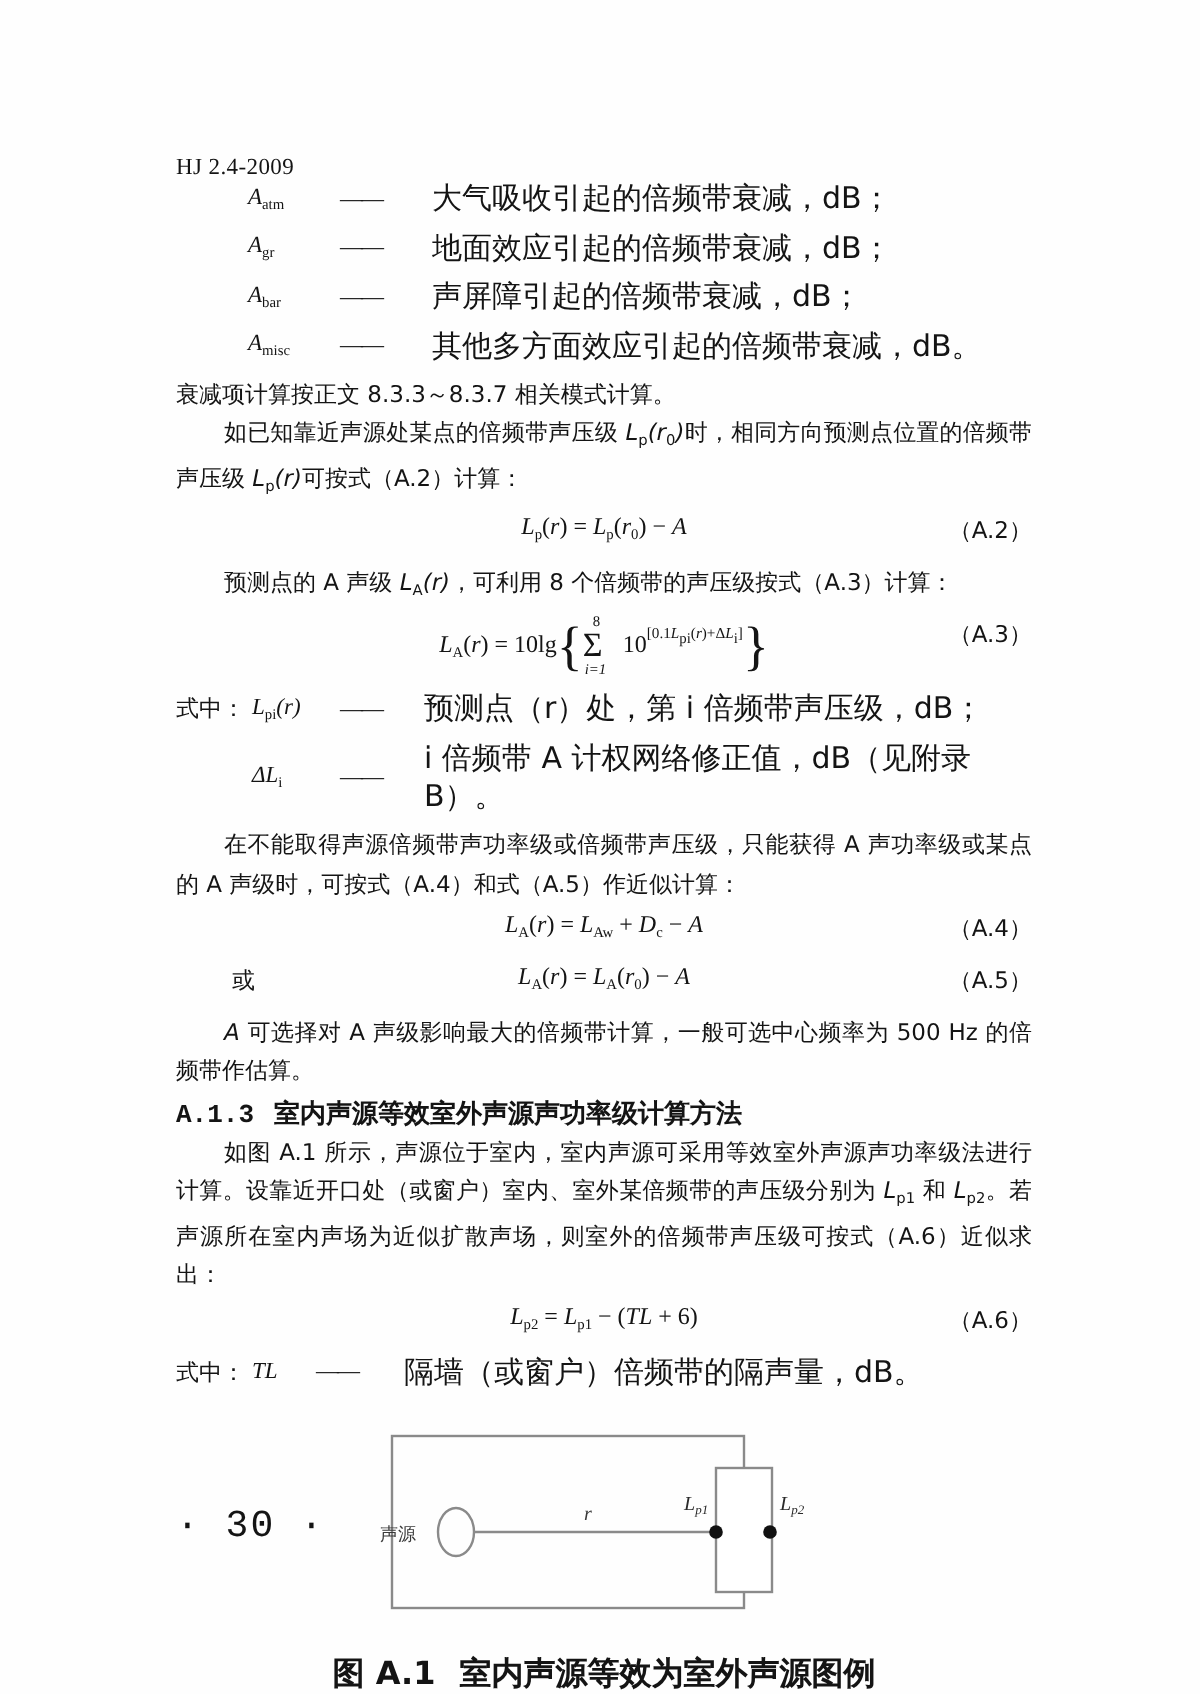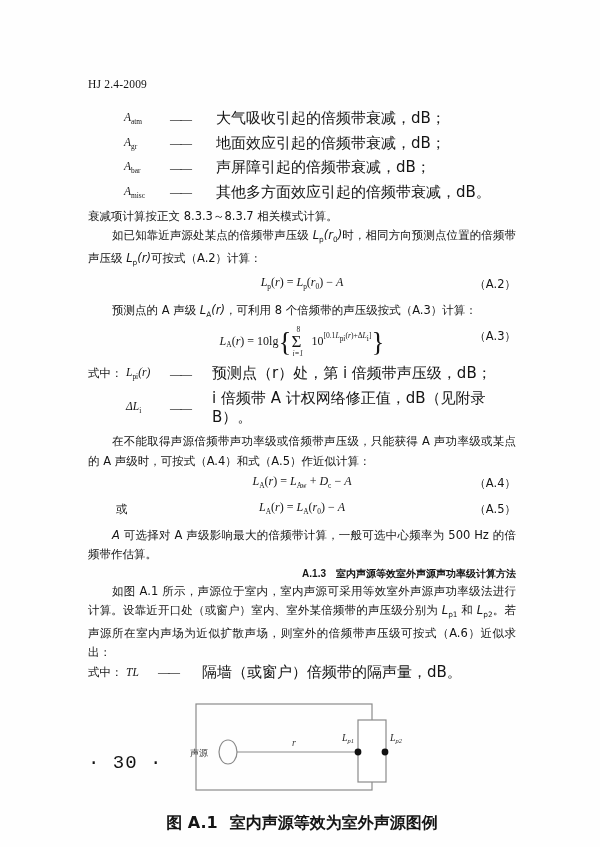--- a/index.html
+++ b/index.html
@@ -24,21 +24,20 @@
   }
   .content {
     position: absolute;
     left: 88px;
     top: 78px;
     width: 428px;
   }
   .hdr {
     font-size: 11.5px;
     letter-spacing: .2px;
-    margin-bottom: 19px;
   }
   .cn {
     font-family: "DejaVu Sans", "Liberation Sans", sans-serif;
   }
   
   .defrow {
     display: flex;
     align-items: center;
     font-size: 11.5px;
     margin: 0 0 5.5px 0;
@@ -98,25 +97,24 @@
     font-family: "DejaVu Sans", "Liberation Sans", sans-serif;
   }
   .or-label {
     position: absolute;
     left: 28px;
     top: 2px;
     font-family: "DejaVu Sans", "Liberation Sans", sans-serif;
     font-size: 11.5px;
   }
   .sectionhead {
-    font-family: Liberation Sans, sans-serif;
-    font-size: 10px;
+    font-family: Liberation Mono, monospace;
+    font-size: 13px;
     font-weight: bold;
     margin: 2px 0 1px 0;
-    text-align: right;
   }
   .sectionhead .num { margin-right: 10px; }
   
   .sum-wrap {
     display: inline-block;
     position: relative;
     vertical-align: middle;
     width: 20px;
     height: 30px;
   }
@@ -256,20 +254,26 @@
       </span>
       <span class="eqnum">（A.5）</span>
     </div>
 
     <p class="para indent"><span class="it">A</span> <span>可选择对 A 声级影响最大的倍频带计算，一般可选中心频率为 500 Hz 的倍频带作估算。</span></p>
 
     <div class="sectionhead"><span class="num">A.1.3</span><span>室内声源等效室外声源声功率级计算方法</span></div>
 
     <p class="para indent"><span>如图 A.1 所示，声源位于室内，室内声源可采用等效室外声源声功率级法进行计算。设靠近开口处（或窗户）室内、室外某倍频带的声压级分别为 </span><span class="it">L<sub>p</sub><sub>1</sub></span><span> 和 </span><span class="it">L<sub>p</sub><sub>2</sub></span><span>。若声源所在室内声场为近似扩散声场，则室外的倍频带声压级可按式（A.6）近似求出：</span></p>
 
+    <div class="formula-line">
+      <span class="formula">
+        <i>L</i><sub>p</sub><sub>2</sub> = <i>L</i><sub>p</sub><sub>1</sub> − (<i>TL</i> + 6)
+      </span>
+      <span class="eqnum">（A.6）</span>
+    </div>
 
     <div class="defrow" style="padding-left:0;">
       <span style="flex:0 0 38px;" class="cn">式中：</span>
       <span class="defsym" style="flex:0 0 32px;"><i>TL</i></span>
       <span class="defdash" style="flex:0 0 44px;">——</span>
       <span class="deftext">隔墙（或窗户）倍频带的隔声量，dB。</span>
     </div>
 
     <div class="figure-block">
       <svg class="fig-svg" width="240" height="110" viewBox="0 0 240 110">

